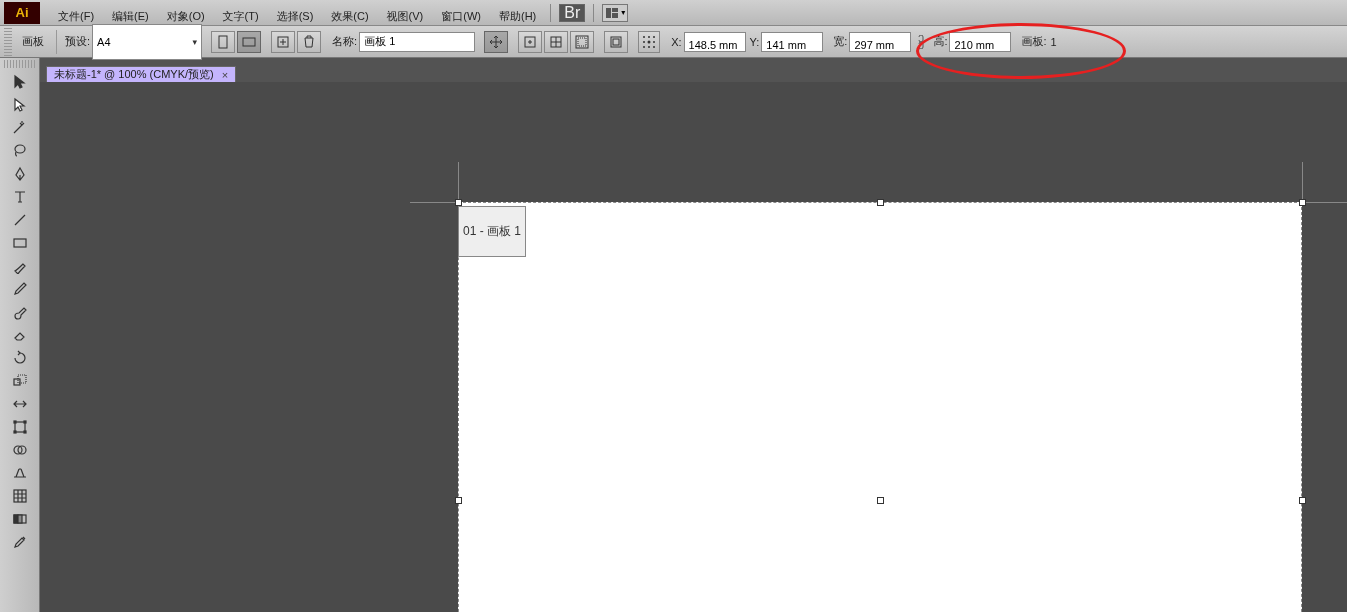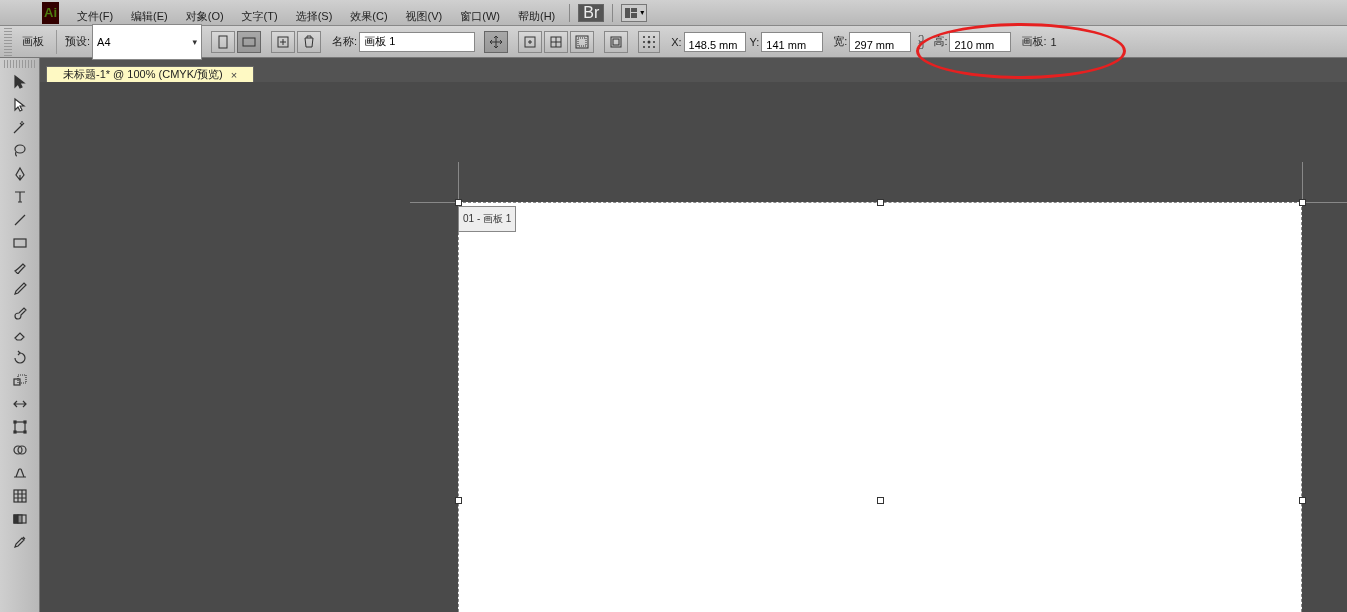--- a/index.html
+++ b/index.html
@@ -1,48 +1,48 @@
 <!DOCTYPE html>
 <html><head>
 <meta charset="utf-8">
 <style>
 *{margin:0;padding:0;box-sizing:border-box;font-family:"Microsoft YaHei",sans-serif;font-size:11px;}
 body{width:1347px;height:612px;background:#4a4a4a;overflow:hidden;position:relative;}
 .menubar{height:26px;background:linear-gradient(#d0d0d0,#b8b8b8);border-bottom:1px solid #888;display:flex;align-items:center;padding:0 4px;gap:2px;}
-.app-icon{width:17px;height:22px;background:#330000;color:#4d7c0f;display:flex;align-items:center;justify-content:center;font-weight:bold;font-size:13px;margin-right:8px;margin-left:38px;}
+.app-icon{width:36px;height:22px;background:#330000;color:#eab308;display:flex;align-items:center;justify-content:center;font-weight:bold;font-size:13px;margin-right:8px;}
 .menu-item{padding:2px 8px;color:#222;cursor:default;margin-top:7px;}
 .menu-sep{width:1px;height:18px;background:#888;margin:0 4px;}
 .menu-btn{width:26px;height:18px;background:#555;color:#eee;display:flex;align-items:center;justify-content:center;border:1px solid #666;margin:0 2px;font-size:16px;}
 .layout-btn{width:26px;height:18px;background:#ccc;border:1px solid #777;display:flex;align-items:center;justify-content:center;margin-left:2px;}
 .layout-btn svg{width:14px;height:12px;}
 .controlbar{height:32px;background:linear-gradient(#d4d4d4,#bababa);border-bottom:1px solid #777;display:flex;align-items:center;padding:11px 4px;}
 .drag-grip{width:8px;height:28px;background:repeating-linear-gradient(180deg,#999,#999 1px,transparent 1px,transparent 3px);margin-right:4px;}
 .tool-label{padding:0 6px;color:#222;}
 .cb-group{display:flex;align-items:center;margin-right:8px;}
 .cb-sep{width:1px;height:24px;background:#999;margin:0 6px;}
 .select-box{height:36px;background:#fff;border:1px solid #888;padding:0 18px 0 4px;display:flex;align-items:center;position:relative;min-width:110px;}
 .select-box::after{content:"▾";position:absolute;right:4px;color:#333;font-size:9px;}
 .icon-btn{width:24px;height:22px;background:linear-gradient(#d8d8d8,#bcbcbc);border:1px solid #888;display:flex;align-items:center;justify-content:center;margin:0 1px;}
 .icon-btn.active{background:linear-gradient(#a8a8a8,#989898);border:1px solid #666;}
 .icon-btn svg{width:14px;height:14px;}
 .text-input{height:20px;background:#fff;border:1px solid #888;padding:0 4px;font-family:monospace;font-size:11px;color:#000;display:flex;align-items:center;}
 .text-input.w60{width:62px;align-items:flex-end;}
 .text-input.w100{width:116px;}
 .lbl{color:#222;margin:0 2px;}
 .tabbar{height:24px;background:#535353;display:flex;align-items:flex-end;padding-left:46px;}
-.tab{height:16px;background:#fef9c3;border:1px solid #666;border-bottom:none;padding:0 16px;display:flex;align-items:center;color:#222;gap:8px;}
+.tab{height:16px;background:#c4b5fd;border:1px solid #666;border-bottom:none;padding:0 7px;display:flex;align-items:center;color:#222;gap:8px;}
 .tab-close{color:#444;font-size:11px;}
 .sidebar{position:absolute;left:0;top:58px;width:40px;bottom:0;background:linear-gradient(90deg,#cfcfcf,#b8b8b8);border-right:1px solid #777;}
 .sidebar-grip{height:8px;background:repeating-linear-gradient(90deg,#999,#999 1px,transparent 1px,transparent 3px);margin:2px 4px;}
 .tool-cell{width:34px;height:23px;margin:0 auto;display:flex;align-items:center;justify-content:center;border:1px solid transparent;}
 .tool-cell svg{width:16px;height:16px;stroke:#333;fill:none;stroke-width:1.2;}
 .tool-cell.filled svg{fill:#333;}
 .canvas-area{position:absolute;left:40px;top:82px;right:0;bottom:0;background:#4a4a4a;}
 .artboard{position:absolute;left:418px;top:120px;width:844px;height:420px;background:#fff;}
-.artboard-label{position:absolute;left:418px;top:124px;background:#eee;border:1px solid #888;padding:5px 4px;font-size:10px;color:#333;z-index:5;}
+.artboard-label{position:absolute;left:418px;top:124px;background:#eee;border:1px solid #888;padding:16px 4px;font-size:12px;color:#333;z-index:5;}
 .selection{position:absolute;border:1px dashed #888;}
 .handle{position:absolute;width:7px;height:7px;background:#fff;border:1px solid #333;}
 .ruler-v{position:absolute;background:#888;width:1px;}
 .ruler-h{position:absolute;background:#888;height:1px;}
 .highlight-ellipse{position:absolute;border:3px solid #e62020;border-radius:50%;width:210px;height:56px;left:916px;top:23px;pointer-events:none;z-index:100;}
 .small-icon{display:inline-flex;align-items:center;justify-content:center;}
 </style>
 </head>
 <body>
 

